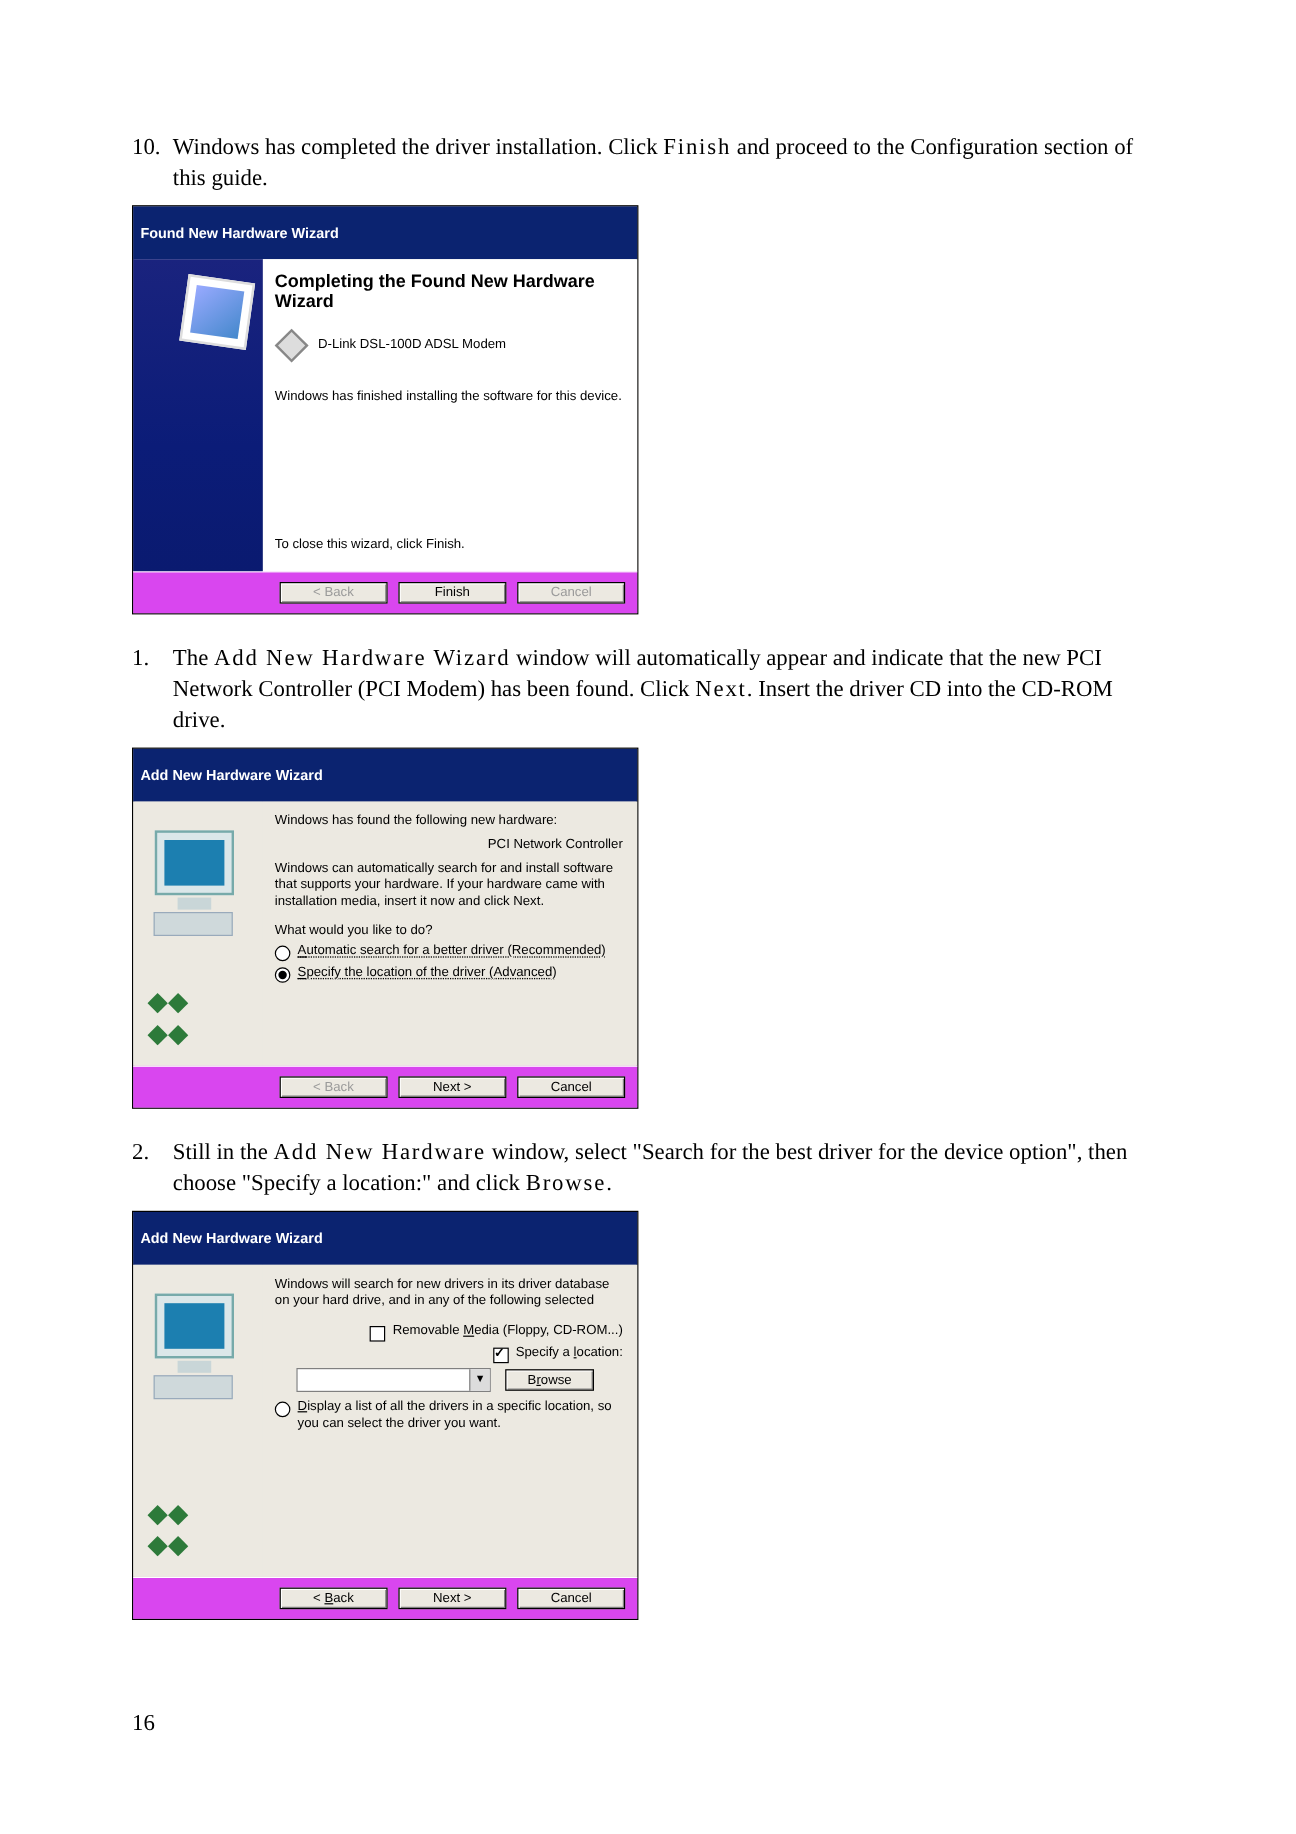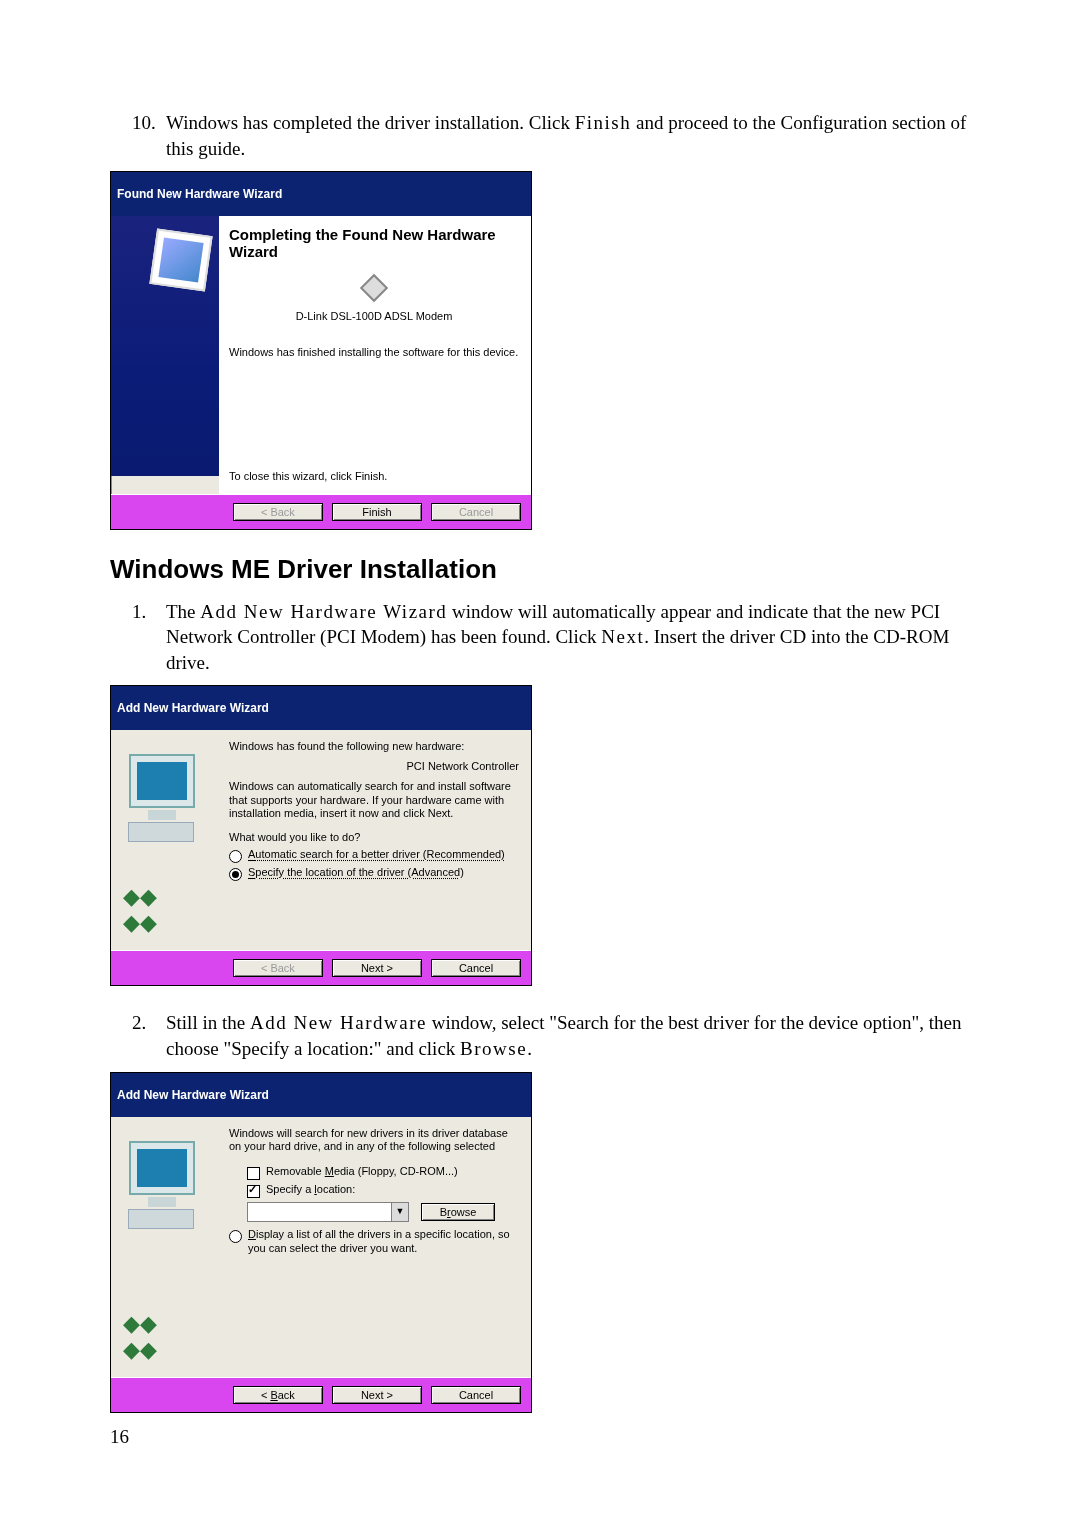--- a/index.html
+++ b/index.html
@@ -1,46 +1,46 @@
 <!DOCTYPE html>
 <html><head>
 <meta charset="utf-8">
 <style>
   html, body { margin:0; padding:0; background:#fff; font-family:"Times New Roman", Georgia, serif; color:#000; }
   .page { width:1080px; min-height:1528px; position:relative; padding:110px 110px 40px 110px; box-sizing:border-box; }
   .step { display:flex; margin-bottom:6px; font-size:19px; line-height:1.35; }
-  .step-num { min-width:34px;margin-left:22px; }
+  .step-num { min-width:34px; }
   .step-text { flex:1; }
   .tracked { letter-spacing:1.5px; }
   .h2 { font-family:Arial, Helvetica, sans-serif; font-weight:bold; font-size:26px; margin:24px 0 14px; }
   .page-num { position:absolute; left:110px; bottom:80px; font-size:19px; }
 
   
   .dlg { width:420px; margin:10px 0 24px 0; border:1px solid #000; background:#ece9e1; font-family:Tahoma, Arial, sans-serif; font-size:11px; color:#000; box-shadow:0 0 0 1px #888 inset; }
   .dlg .titlebar { background:linear-gradient(#0b2370,#0b2370); color:#fff; font-size:12px; font-weight:bold; padding:15px 6px; }
   .dlg .body { display:flex; }
   .dlg .left { width:108px; background:linear-gradient(#1a237e,#0b1c78 60%,#0a1a70); position:relative; }
   .dlg .left.gray { background:#ece9e1; }
   .dlg .right { flex:1; padding:10px 12px 10px 10px; background:#ece9e1; }
   .dlg .right.white { background:#fff; }
   .dlg .big-title { font-size:15px; font-weight:bold; margin-bottom:14px; font-family:Arial, sans-serif; }
-  .dlg .row { display:flex; align-items:center; margin-bottom:6px; gap:8px;flex-direction:column; }
+  .dlg .row { display:flex; align-items:center; margin-bottom:6px; gap:8px; }
   .dlg .device-icon { width:28px; height:28px; position:relative; }
   .dlg .device-icon::before { content:""; position:absolute; inset:4px; border:2px solid #888; transform:rotate(45deg); background:#ddd; }
   .dlg .buttons { background:#d946ef; padding:8px 10px; text-align:right; border-top:1px solid #fff; }
   .dlg .btn { display:inline-block; min-width:72px; padding:2px 8px; margin-left:6px; font-size:11px; text-align:center; border:1px solid #000; background:#ece9e1; box-shadow:1px 1px 0 #fff inset, -1px -1px 0 #808080 inset; }
   .dlg .btn.disabled { color:#9a9a9a; }
   .dlg .small { font-size:11px; line-height:1.25; }
   .dlg .option { display:flex; align-items:flex-start; gap:6px; margin:3px 0; }
   .dlg .radio { width:11px; height:11px; border:1px solid #000; border-radius:50%; background:#fff; flex:0 0 11px; margin-top:2px; position:relative; }
   .dlg .radio.filled::after { content:""; position:absolute; inset:2px; background:#000; border-radius:50%; }
   .dlg .chk { width:11px; height:11px; border:1px solid #000; background:#fff; flex:0 0 11px; margin-top:2px; position:relative; }
   .dlg .chk.checked::after { content:"✓"; position:absolute; top:-3px; left:0; font-size:11px; font-weight:bold; }
   .dlg .dott { text-decoration:underline; text-decoration-style:dotted; text-underline-offset:2px; }
-  .dlg .sub { margin-left:18px; }
+  .dlg .sub { margin-left:18px;justify-content:flex-end; }
   .dlg .combo { display:flex; gap:6px; margin:4px 0 6px 18px; align-items:center; }
   .dlg .combo .box { width:160px; height:18px; border:1px solid #808080; background:#fff; position:relative; }
   .dlg .combo .box .arrow { position:absolute; right:0; top:0; bottom:0; width:16px; background:#dcdcdc; border-left:1px solid #808080; text-align:center; font-size:9px; line-height:16px; }
 
   
   .art-photo { position:absolute; top:16px; right:10px; width:52px; height:52px; background:#fff; border:2px solid #ddd; transform:rotate(8deg); }
   .art-photo::after { content:""; position:absolute; inset:6px; background:linear-gradient(135deg,#9af,#48c); }
   .art-pc { position:absolute; left:18px; top:24px; }
   .art-pc .monitor { width:62px; height:50px; background:#dbe7e9; border:2px solid #7aa; position:relative; }
   .art-pc .monitor::after { content:""; position:absolute; inset:6px; background:#1c7fb0; }
@@ -81,21 +81,20 @@
         <div class="small">To close this wizard, click Finish.</div>
       </div>
     </div>
     <div class="buttons">
       <span class="btn disabled">&lt; Back</span>
       <span class="btn">Finish</span>
       <span class="btn disabled">Cancel</span>
     </div>
   </div>
 
-  <div class="h2">Windows ME Driver Installation</div>
 
   <div class="step">
     <div class="step-num">1.</div>
     <div class="step-text">
       <span>The </span><span class="tracked">Add New Hardware Wizard</span><span> window will automatically appear and indicate that the new PCI Network Controller (PCI Modem) has been found. Click </span><span class="tracked">Next</span><span>. Insert the driver CD into the CD-ROM drive.</span>
     </div>
   </div>
 
   <div class="dlg">
     <div class="titlebar">Add New Hardware Wizard</div>

